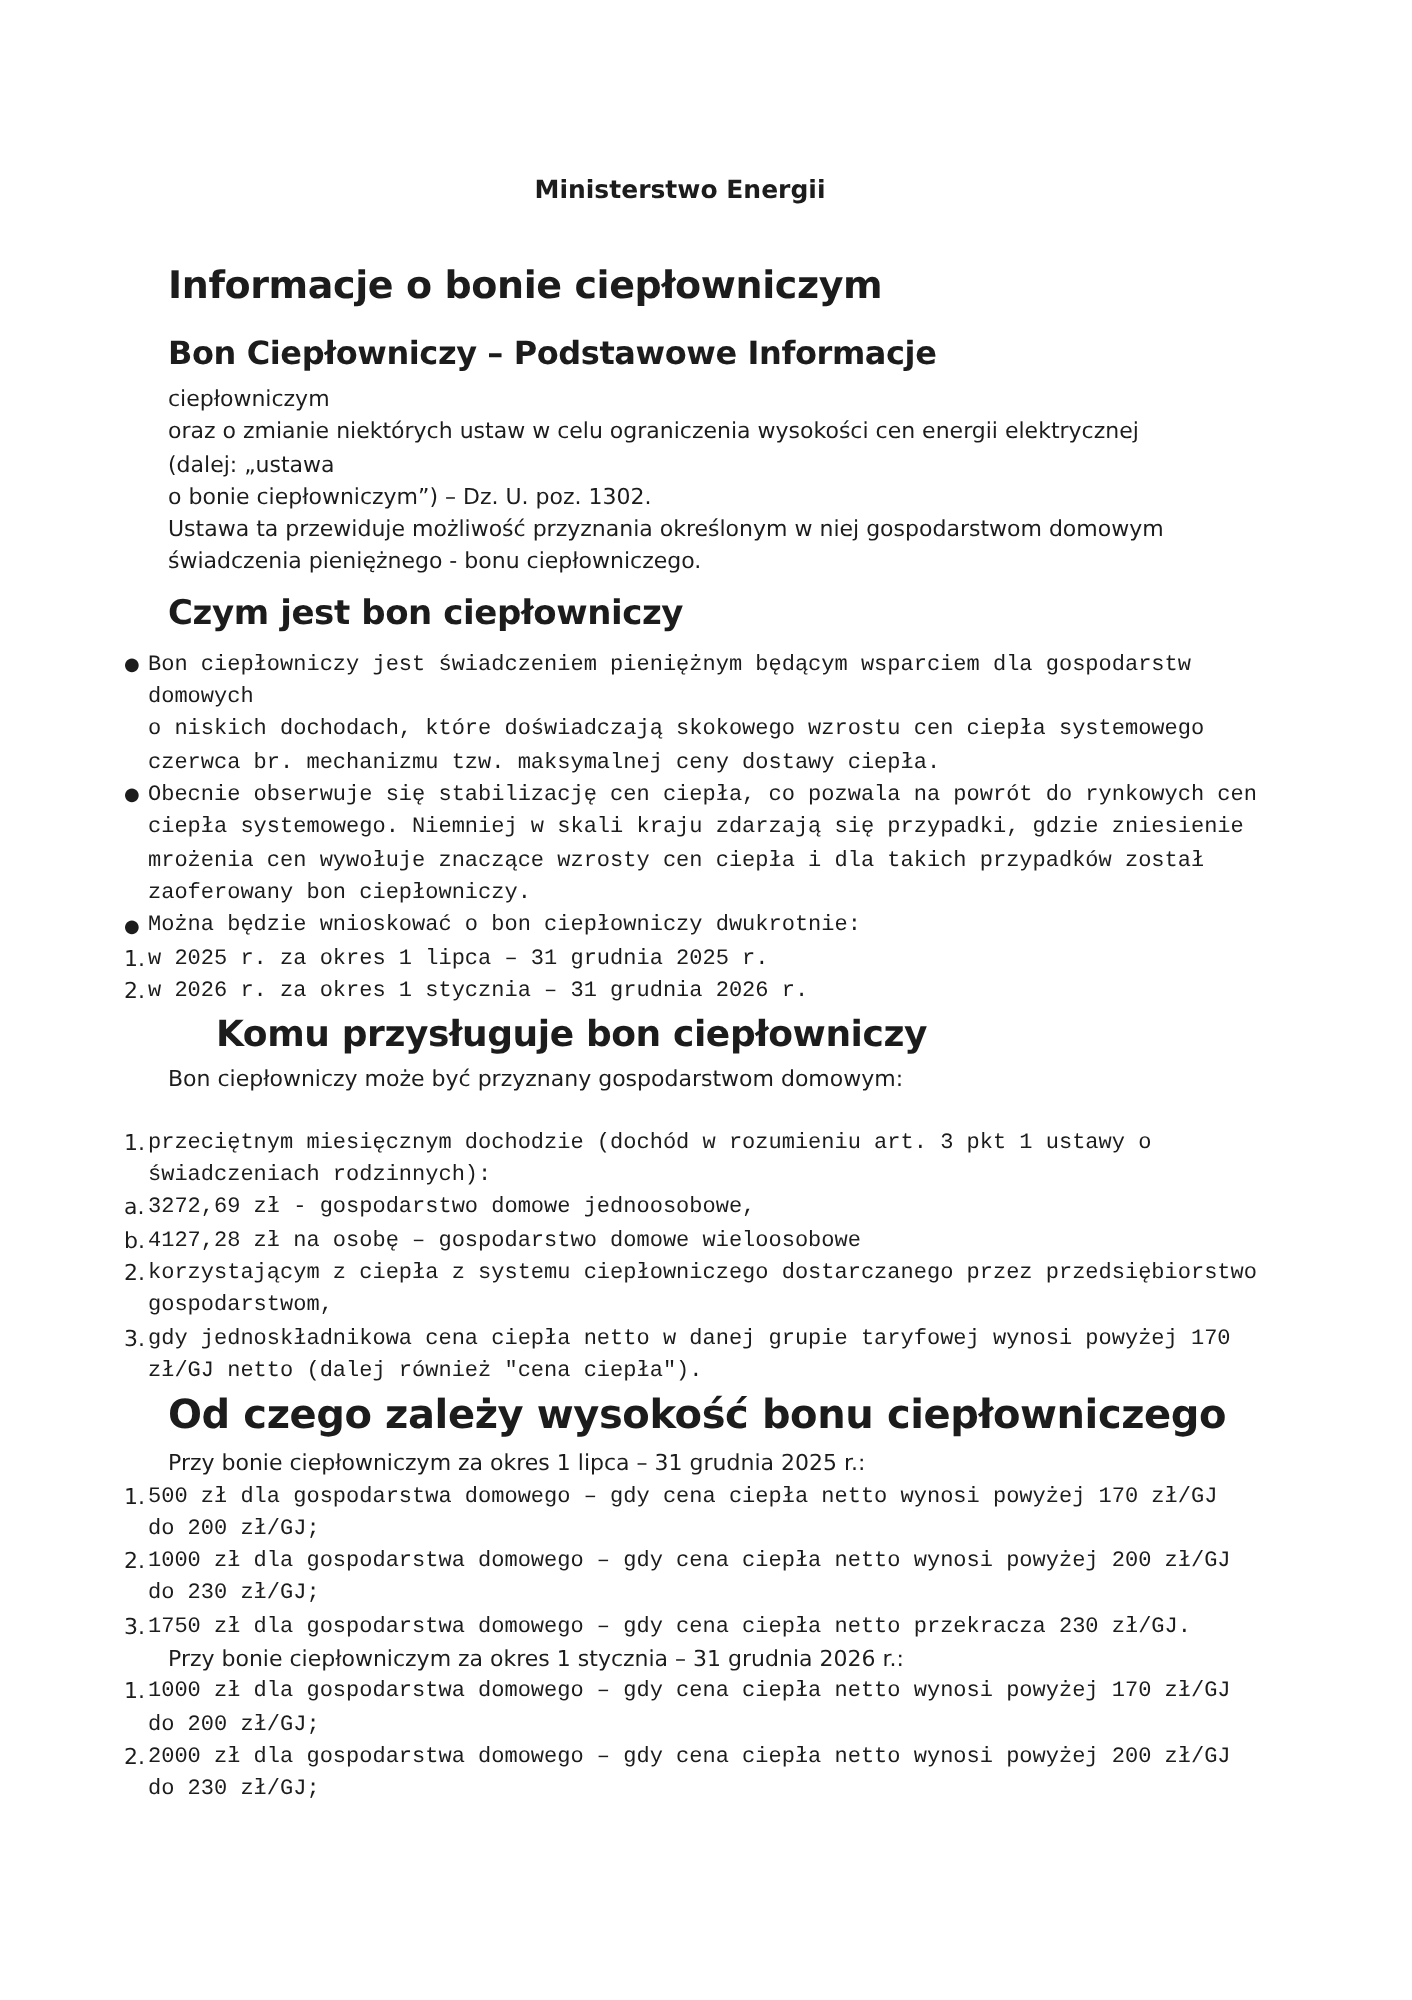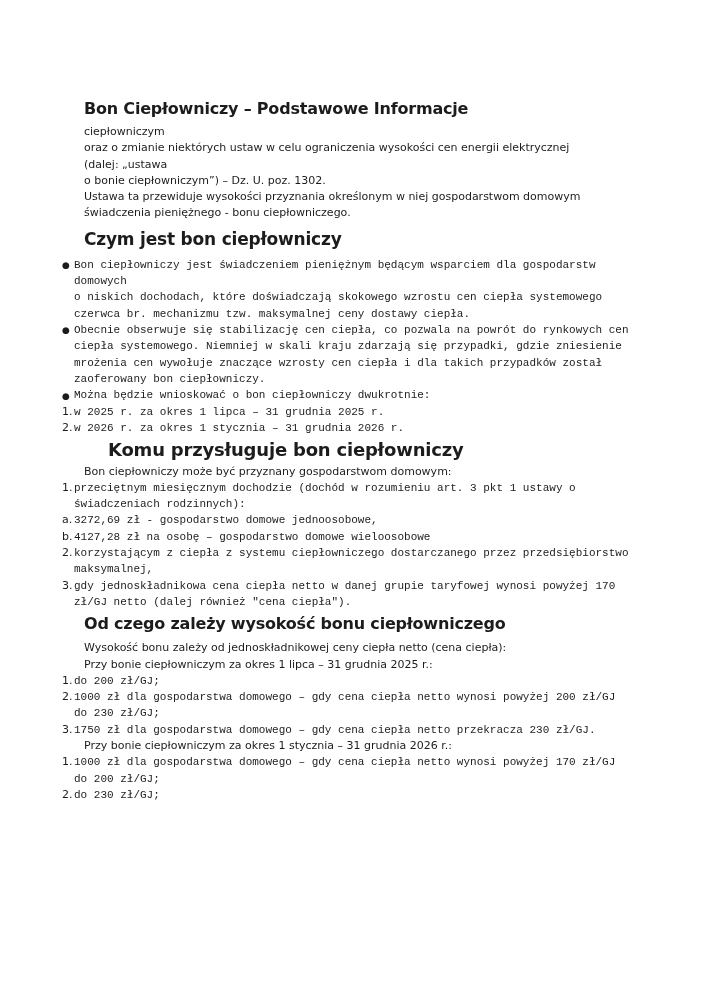--- a/index.html
+++ b/index.html
@@ -20,48 +20,50 @@
   .doc-title{
     margin:28px 0 0 22px;font-size:19px;font-weight:700;line-height:24px;
     letter-spacing:-0.2px;
   }
   .h2{
     margin:11px 0 0 22px;font-size:16px;font-weight:700;line-height:21px;
     letter-spacing:-0.2px;
   }
   .h2.what{margin-top:6px;font-size:17px;line-height:22px;}
   .h2.komu{margin:1px 0 0 46px;font-size:18px;line-height:23px;}
-  .h2.amount{margin-top:2px;font-size:16px;line-height:23px;}
+  .h2.amount{margin-top:2px;font-size:20px;line-height:23px;}
   .para{margin:5px 0 0 22px;}
-  .para2{margin:3px 0 0 22px;}
+  .para2{margin:3px 0 16px 22px;}
   .list{margin:7px 0 0 0;}
   .list.tight{margin-top:0;}
   .ln{font-size:11px;line-height:16.3px;white-space:nowrap;}
   .li{display:flex;align-items:flex-start;}
   .mk{
     flex:0 0 12px;font-size:11px;line-height:16.3px;white-space:nowrap;
   }
   .mk.dot{font-size:9px;line-height:16.3px;padding-top:0.5px;}
   .tx{flex:1 1 auto;min-width:0;font-family:Liberation Mono, monospace;}
   .periodline{margin-left:22px;}
 </style>
 </head>
 <body>
 
 <div class="page">
 
+  <div class="ministry">Ministerstwo Energii</div>
 
+  <div class="doc-title">Informacje o bonie ciepłowniczym</div>
 
   <div class="h2">Bon Ciepłowniczy – Podstawowe Informacje</div>
   <div class="para">
     <div class="ln">ciepłowniczym</div>
     <div class="ln">oraz o zmianie niektórych ustaw w celu ograniczenia wysokości cen energii elektrycznej</div>
     <div class="ln">(dalej: „ustawa</div>
     <div class="ln">o bonie ciepłowniczym”) – Dz. U. poz. 1302.</div>
-    <div class="ln">Ustawa ta przewiduje wysokości przyznania określonym w niej gospodarstwom domowym</div>
+    <div class="ln">Ustawa ta przewiduje możliwość przyznania określonym w niej gospodarstwom domowym</div>
     <div class="ln">świadczenia pieniężnego - bonu ciepłowniczego.</div>
   </div>
 
   <div class="h2 what">Czym jest bon ciepłowniczy</div>
   <div class="list">
     <div class="li">
       <span class="mk dot">●</span>
       <div class="tx">
         <div class="ln">Bon ciepłowniczy jest świadczeniem pieniężnym będącym wsparciem dla gospodarstw</div>
         <div class="ln">domowych</div>
@@ -119,41 +121,41 @@
     <div class="li">
       <span class="mk">b.</span>
       <div class="tx">
         <div class="ln">4127,28 zł na osobę – gospodarstwo domowe wieloosobowe</div>
       </div>
     </div>
     <div class="li">
       <span class="mk">2.</span>
       <div class="tx">
         <div class="ln">korzystającym z ciepła z systemu ciepłowniczego dostarczanego przez przedsiębiorstwo</div>
-        <div class="ln">maksymalnej,</div>
+        <div class="ln">gospodarstwom,</div>
       </div>
     </div>
     <div class="li">
       <span class="mk">3.</span>
       <div class="tx">
         <div class="ln">gdy jednoskładnikowa cena ciepła netto w danej grupie taryfowej wynosi powyżej 170</div>
         <div class="ln">zł/GJ netto (dalej również "cena ciepła").</div>
       </div>
     </div>
   </div>
 
   <div class="h2 amount">Od czego zależy wysokość bonu ciepłowniczego</div>
   <div class="para">
-    <div class="ln">Wysokość bonu zależy od jednoskładnikowej ceny ciepła netto (cena ciepła):</div>
     <div class="ln">Przy bonie ciepłowniczym za okres 1 lipca – 31 grudnia 2025 r.:</div>
   </div>
   <div class="list tight">
     <div class="li">
       <span class="mk">1.</span>
       <div class="tx">
+        <div class="ln">500 zł dla gospodarstwa domowego – gdy cena ciepła netto wynosi powyżej 170 zł/GJ</div>
         <div class="ln">do 200 zł/GJ;</div>
       </div>
     </div>
     <div class="li">
       <span class="mk">2.</span>
       <div class="tx">
         <div class="ln">1000 zł dla gospodarstwa domowego – gdy cena ciepła netto wynosi powyżej 200 zł/GJ</div>
         <div class="ln">do 230 zł/GJ;</div>
       </div>
     </div>
@@ -169,18 +171,19 @@
     <div class="li">
       <span class="mk">1.</span>
       <div class="tx">
         <div class="ln">1000 zł dla gospodarstwa domowego – gdy cena ciepła netto wynosi powyżej 170 zł/GJ</div>
         <div class="ln">do 200 zł/GJ;</div>
       </div>
     </div>
     <div class="li">
       <span class="mk">2.</span>
       <div class="tx">
+        <div class="ln">2000 zł dla gospodarstwa domowego – gdy cena ciepła netto wynosi powyżej 200 zł/GJ</div>
         <div class="ln">do 230 zł/GJ;</div>
       </div>
     </div>
   </div>
 
 </div>
 
 </body></html>

